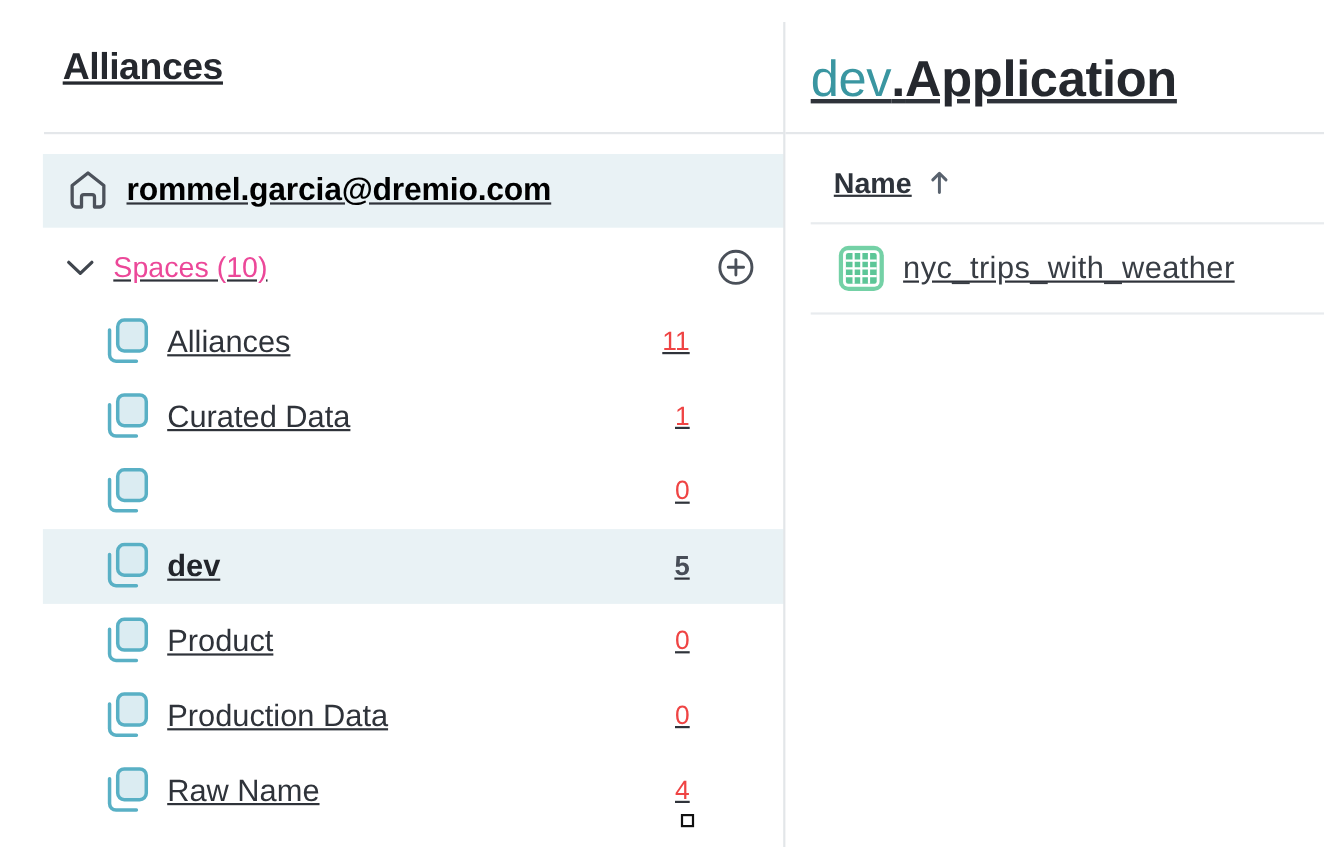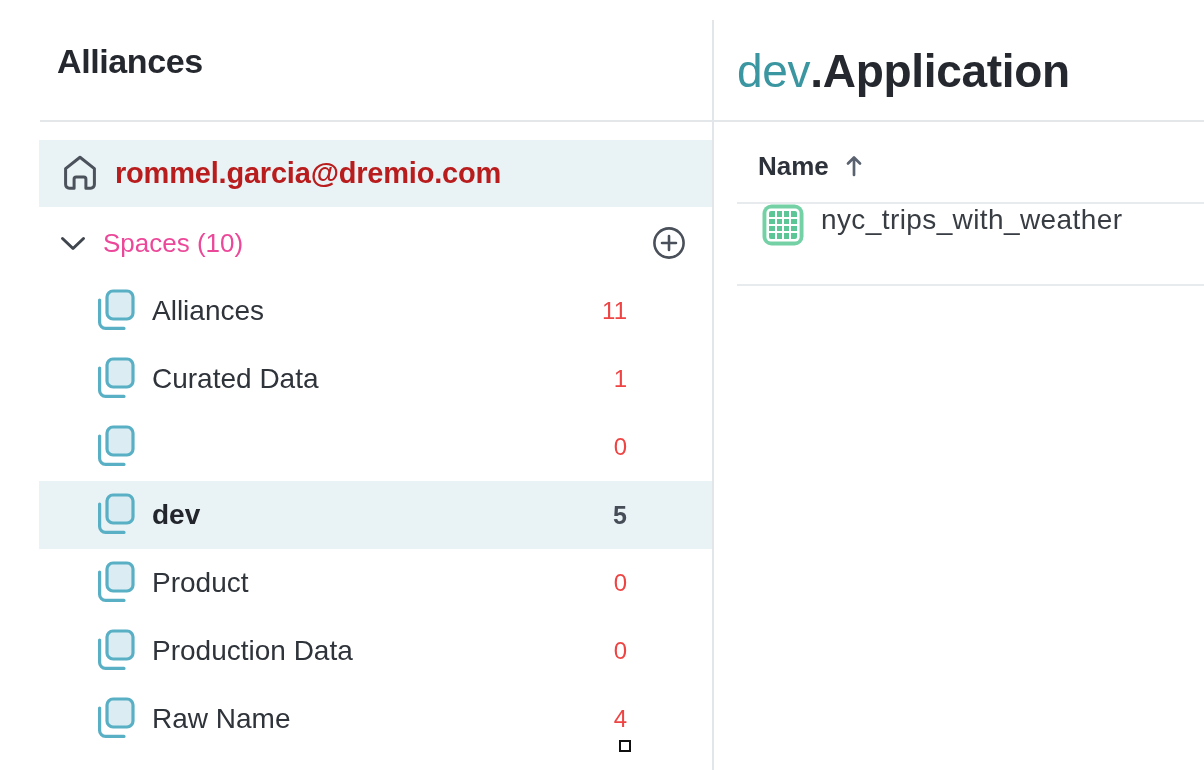--- a/index.html
+++ b/index.html
@@ -2,38 +2,38 @@
 <html style="--space-accent: #3a96a1; --space-icon-stroke: #59b0c5; --space-icon-fill: #dbecf2; --selected-row-bg: #e9f2f5; --dataset-icon-green: #74d1a6; --dataset-icon-cell-green: #5cc697;"><head>
 <meta charset="utf-8">
 <style>
   html,body { margin:0; padding:0; }
   body {
     width:1204px; height:770px; position:relative; overflow:hidden;
     background:#ffffff;
     font-family:"Liberation Sans","DejaVu Sans",sans-serif;
     color:#2f333a;
   }
-  .abs { position:absolute; }
+  .abs { position:absolute;text-decoration:underline; }
 
   
   #left-title {
     left:57px; top:42px; font-size:34px; font-weight:700;
     letter-spacing:-0.4px; color:#25282e;
   }
   #left-title-divider { left:40px; top:120px; width:673px; height:2px; background:#e4e7ea; }
 
   #home-row {
     left:39px; top:140px; width:674px; height:67px;
     background:var(--selected-row-bg,#e9f2f5);
     display:flex; align-items:center; box-sizing:border-box; padding-left:22px;
     cursor:pointer;
   }
   #home-row .label {
     margin-left:16px; font-size:29px; font-weight:700;
-    letter-spacing:-0.2px; color:#b91c1c; white-space:nowrap;
+    letter-spacing:-0.2px; color:#000000; white-space:nowrap;
   }
 
   #spaces-header {
     left:39px; top:223px; width:674px; height:40px;
     display:flex; align-items:center; box-sizing:border-box;
     padding-left:21px; padding-right:27px;
   }
   #spaces-header .label { margin-left:17px; font-size:26px; color:#ec4899; white-space:nowrap; }
   #add-space-button { margin-left:auto; width:34px; height:34px; cursor:pointer; display:flex; }
 
@@ -57,21 +57,21 @@
   #right-title .bc-sep, #right-title .bc-entity { color:#25282e; font-weight:700; }
   #right-title-divider { left:714px; top:120px; width:490px; height:2px; background:#e4e7ea; }
 
   #name-header { left:758px; top:149px; height:34px; display:flex; align-items:center; cursor:pointer; }
   #name-header .col-label { font-size:26px; font-weight:600; color:#2e333b; }
   #name-header .sort-icon { margin-left:16px; display:flex; }
 
   #header-divider { left:737px; top:202px; width:467px; height:2px; background:#e8ebee; }
   #dataset-row {
     left:737px; top:204px; width:467px; height:80px;
-    display:flex; box-sizing:border-box; padding-left:25px;
+    display:flex; align-items:center; box-sizing:border-box; padding-left:25px;
     cursor:pointer;
   }
   #dataset-row .ds-label { margin-left:17px; font-size:28px; letter-spacing:0.4px; color:#383d44; white-space:nowrap; }
   #dataset-row-divider { left:737px; top:284px; width:467px; height:2px; background:#e8ebee; }
 
   
   #artifact-square {
     left:619px; top:740px; width:12px; height:12px;
     border:2px solid #101010; box-sizing:border-box; background:transparent;
   }

